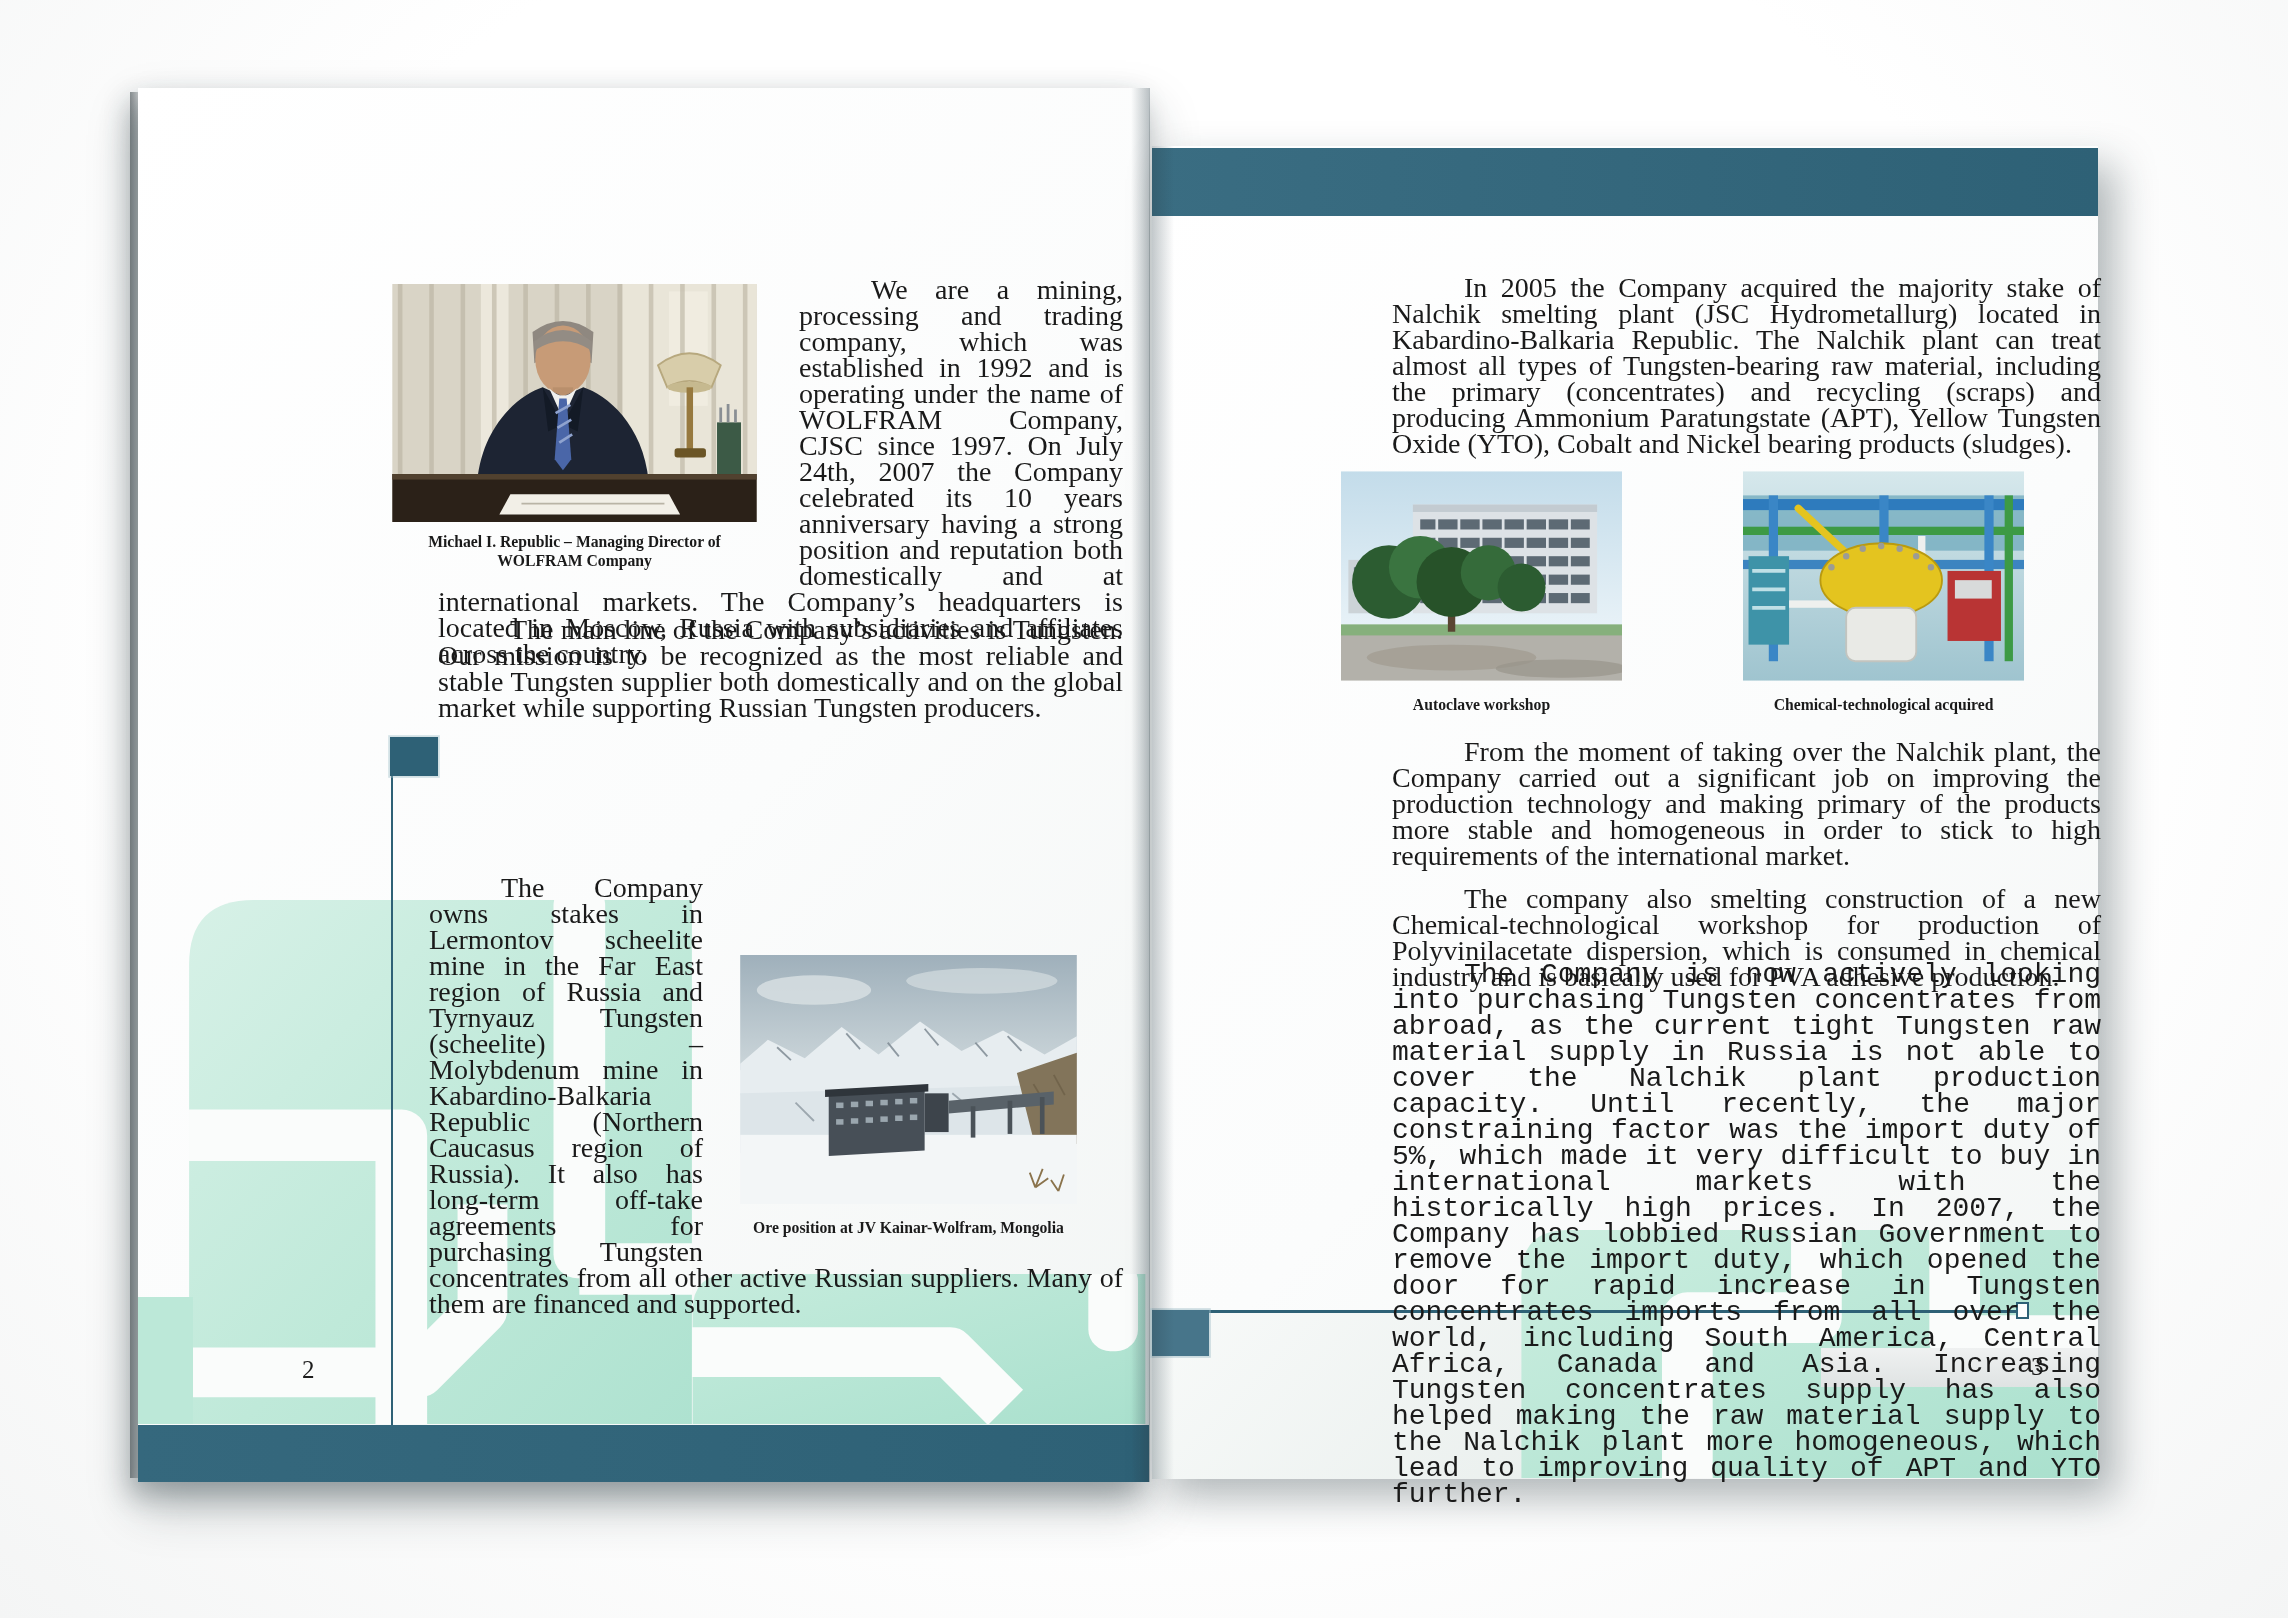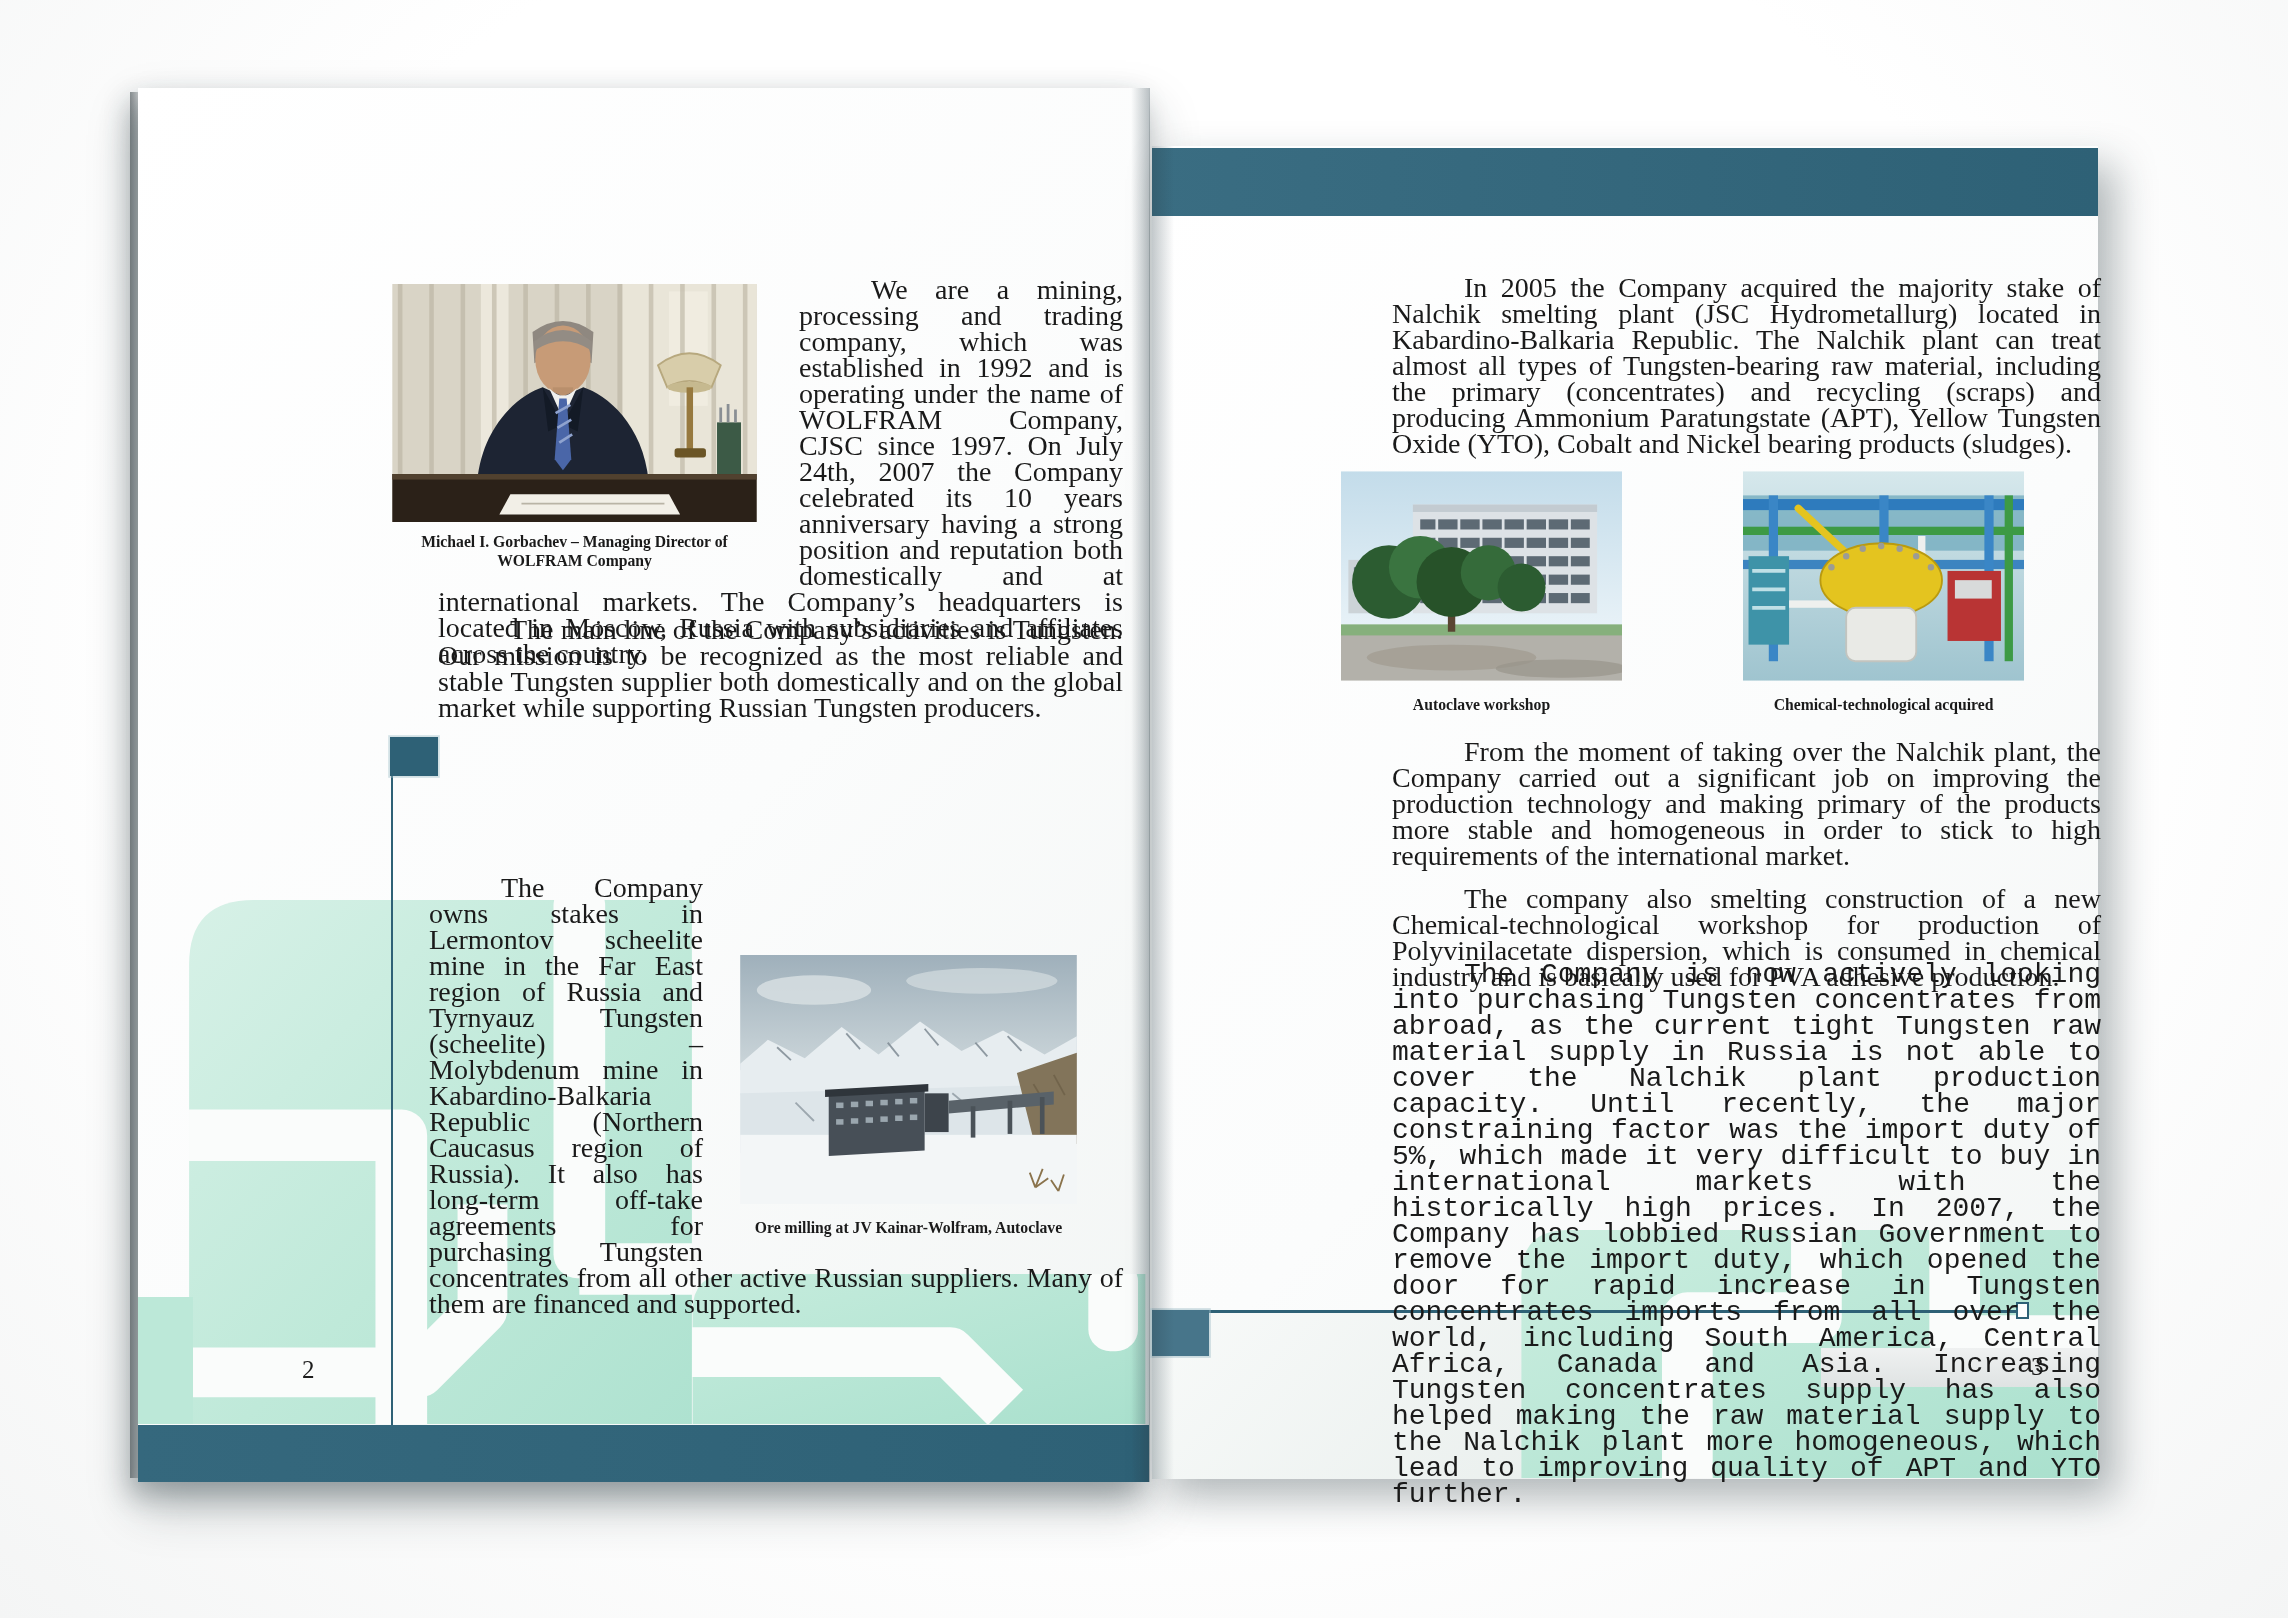--- a/index.html
+++ b/index.html
@@ -131,21 +131,21 @@
           <path d="M 170 113 L 185 146 L 200 113 Q 192 121 185 121 Q 178 121 170 113 Z" fill="#f0f0ee"></path>
           <path d="M 163 112 L 185 152 L 169 160 Z" fill="#131a26"></path>
           <path d="M 207 112 L 185 152 L 201 160 Z" fill="#131a26"></path>
           <path d="M 181 124 L 189 124 L 194 190 L 185 202 L 176 190 Z" fill="#4a66a8"></path>
           <path d="M 177 140 L 193 131 M 179 156 L 194 147 M 181 172 L 195 163" stroke="#8fa3cf" stroke-width="3"></path>
           <rect x="0" y="206" width="395" height="52" fill="#2b2118"></rect>
           <rect x="0" y="206" width="395" height="6" fill="#51412f"></rect>
           <polygon points="128,228 300,228 312,250 116,250" fill="#f2efe7"></polygon>
           <path d="M 140 238 H 295" stroke="#b9b4a6" stroke-width="2"></path>
         </svg>
-        <figcaption class="photo-caption">Michael I. Gorbachev – Managing Director of WOLFRAM Company</figcaption>
+        <figcaption class="photo-caption">Michael I. Republic – Managing Director of WOLFRAM Company</figcaption>
       </figure>
       <div class="para">We are a mining, processing and trading company, which was established in 1992 and is operating under the name of WOLFRAM Company, CJSC since 1997. On July 24th, 2007 the Company celebrated its 10 years anniversary having a strong position and reputation both domestically and at international markets. The Company’s headquarters is located in Moscow, Russia with subsidiaries and affiliates across the country.</div>
     </div>
 
     <div class="abs p2-wrap para">The main line of the Company’s activities is Tungsten. Our mission is to be recognized as the most reliable and stable Tungsten supplier both domestically and on the global market while supporting Russian Tungsten producers.</div>
 
     <div class="abs p3-wrap">
       <figure class="mine-block" style="margin-block:80px 5.5px;margin-inline:37px 46px;">
         <svg width="337" height="249" viewBox="0 0 365 270">
           <defs>
@@ -200,21 +200,21 @@
           <g fill="#4a5258">
             <rect x="250" y="164" width="5" height="34"></rect>
               <rect x="290" y="158" width="5" height="36"></rect>
             <rect x="325" y="154" width="5" height="40"></rect>
           </g>
           <g stroke="#8a734c" stroke-width="2" fill="none">
             <path d="M 320 252 l 8 -20 m -8 20 l -6 -16 m 6 16 l 14 -10"></path>
             <path d="M 345 256 l 6 -18 m -6 18 l -8 -12"></path>
           </g>
         </svg>
-        <figcaption class="photo-caption">Ore milling at JV Kainar-Wolfram, Autoclave</figcaption>
+        <figcaption class="photo-caption">Ore position at JV Kainar-Wolfram, Mongolia</figcaption>
       </figure>
       <div class="para">The Company owns stakes in Lermontov scheelite mine in the Far East region of Russia and Tyrnyauz Tungsten (scheelite) – Molybdenum mine in Kabardino-Balkaria Republic (Northern Caucasus region of Russia). It also has long-term off-take agreements for purchasing Tungsten concentrates from all other active Russian suppliers. Many of them are financed and supported.</div>
     </div>
 
     <div class="abs pagenum" id="pagenum-left">2</div>
 
     <div class="abs footer-bar"></div>
   </div>
 
   <div class="page" id="page-right">

